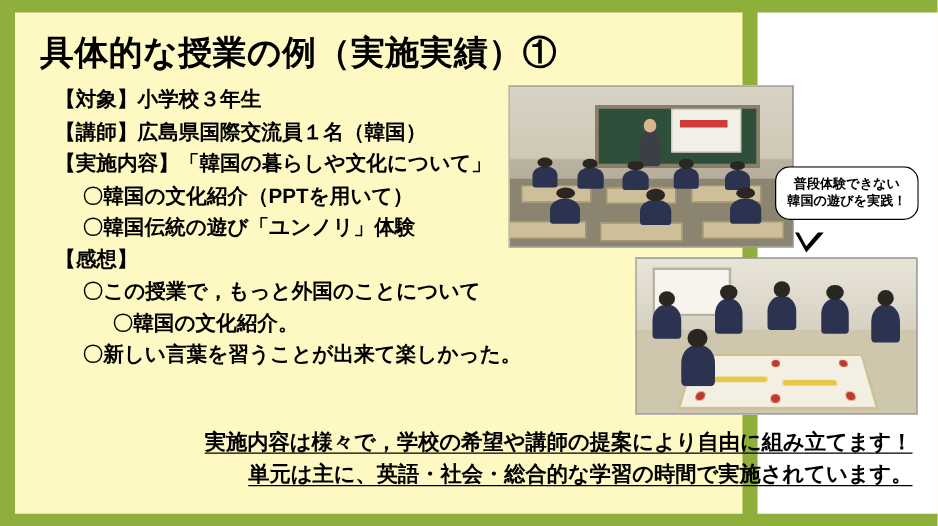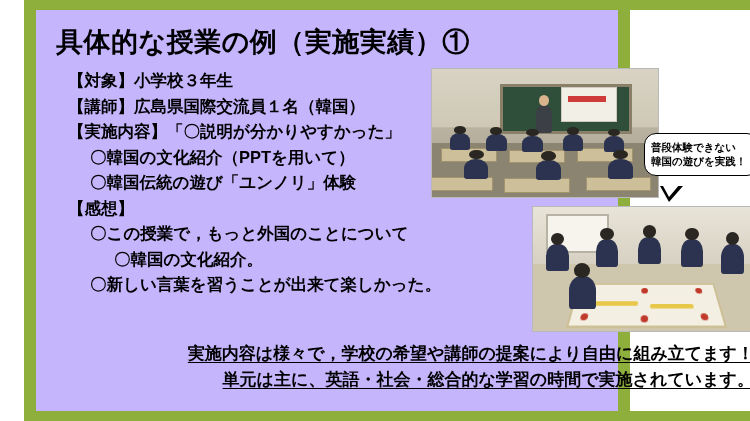--- a/index.html
+++ b/index.html
@@ -10,23 +10,22 @@
     width: 750px;
     height: 421px;
     background: #ffffff;
     font-family: "Liberation Sans", sans-serif;
     overflow: hidden;
   }
   .slide {
     position: relative;
     width: 606px;
     height: 421px;
-    background: #c4b5fd;
+    background: #fef9c3;
     box-sizing: border-box;
-    margin-left: 24px;
   }
   .edge-left {
     position: absolute;
     left: 0; top: 0;
     width: 12px; height: 421px;
     background: #8faf3c;
   }
   .edge-right {
     position: absolute;
     right: 0; top: 0;
@@ -164,21 +163,21 @@
     top: 133px;
     width: 115px;
     background: #ffffff;
     border: 1.6px solid #000000;
     border-radius: 12px;
     padding: 6px 6px 7px 6px;
     box-sizing: border-box;
     font-size: 10.5px;
     line-height: 1.35;
     color: #000000;
-    text-align: left;
+    text-align: center;
     font-weight: bold;
   }
   .callout-tail {
     position: absolute;
     left: 636px;
     top: 186px;
     width: 0; height: 0;
     border-left: 9px solid transparent;
     border-right: 14px solid transparent;
     border-top: 16px solid #000000;
@@ -218,21 +217,21 @@
   <div class="edge-top"></div>
   <div class="edge-bottom"></div>
   <div class="edge-left"></div>
   <div class="edge-right"></div>
 
   <div class="title">具体的な授業の例（実施実績）①</div>
 
   <div class="body-list">
     <div class="line">【対象】小学校３年生</div>
     <div class="line">【講師】広島県国際交流員１名（韓国）</div>
-    <div class="line">【実施内容】「〇説明が分かりやすかった」</div>
+    <div class="line">【実施内容】「韓国の暮らしや文化について」</div>
     <div class="line indent1">〇韓国の文化紹介（PPTを用いて）</div>
     <div class="line indent1">〇韓国伝統の遊び「ユンノリ」体験</div>
     <div class="line">【感想】</div>
     <div class="line indent1">〇この授業で，もっと外国のことについて</div>
     <div class="line indent2">〇韓国の文化紹介。</div>
     <div class="line indent1">〇新しい言葉を習うことが出来て楽しかった。</div>
   </div>
 
   <div class="photo photo-top">
     <div class="cls-wall"></div>

